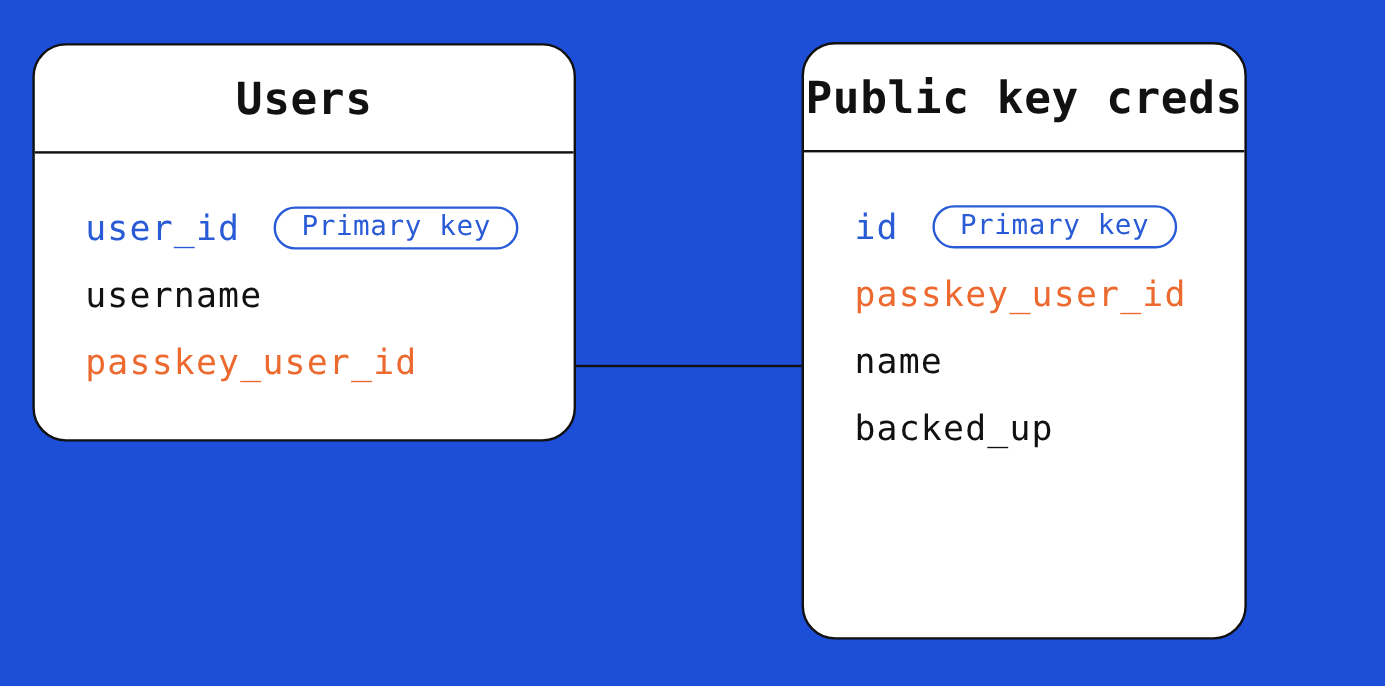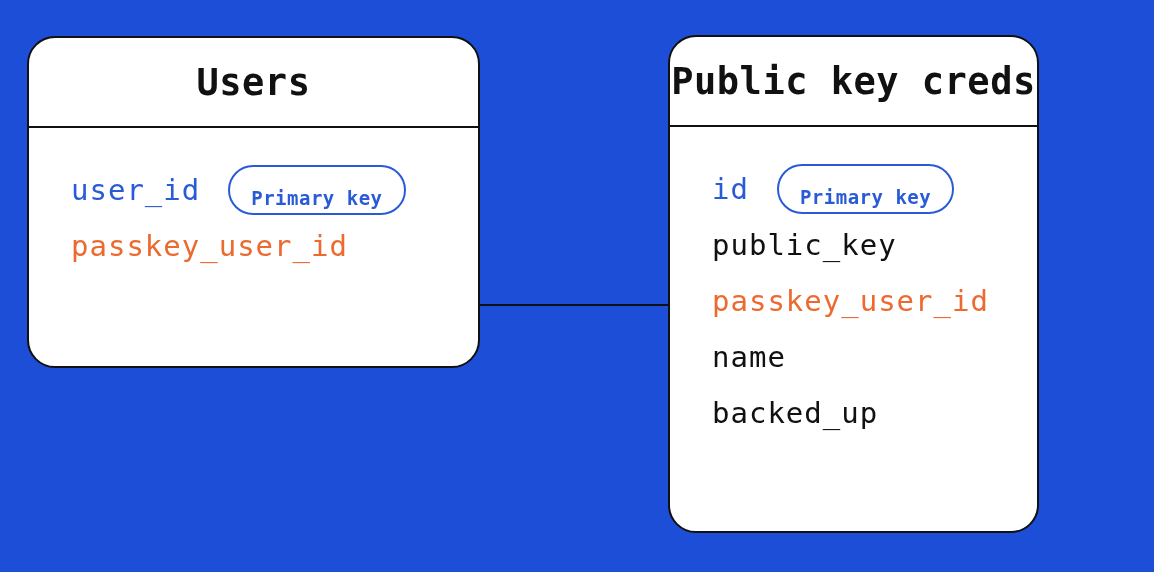--- a/index.html
+++ b/index.html
@@ -45,26 +45,26 @@
     color: #111111;
     white-space: pre;
   }
   .field-name.blue { color: #2a5bd7; }
   .field-name.orange { color: #ec6a2f; }
   .pk-badge {
     display: inline-flex;
     align-items: center;
     justify-content: center;
     margin-left: 28px;
-    padding: 20px 21px 4px 21px;
+    padding: 2px 21px 4px 21px;
     border: 2px solid #2a5bd7;
     border-radius: 999px;
     color: #2a5bd7;
-    font-size: 19px;
-    font-weight: bold;
+    font-size: 23px;
+    font-weight: normal;
     letter-spacing: 0.5px;
     white-space: pre;
   }
   .relationship-line {
     position: absolute;
     left: 480px;
     top: 304px;
     width: 188px;
     height: 2px;
     background: #111111;
@@ -78,34 +78,34 @@
   <div class="relationship-line"></div>
 
   <div class="table-node users">
     <div class="table-header">Users</div>
     <div class="table-fields">
       <div class="field-row">
         <span class="field-name blue">user_id</span>
         <span class="pk-badge">Primary key</span>
       </div>
       <div class="field-row">
+        <span class="field-name">username</span>
+      </div>
+      <div class="field-row">
         <span class="field-name orange">passkey_user_id</span>
       </div>
     </div>
   </div>
 
   <div class="table-node creds">
     <div class="table-header">Public key creds</div>
     <div class="table-fields">
       <div class="field-row">
         <span class="field-name blue">id</span>
         <span class="pk-badge">Primary key</span>
-      </div>
-      <div class="field-row">
-        <span class="field-name">public_key</span>
       </div>
       <div class="field-row">
         <span class="field-name orange">passkey_user_id</span>
       </div>
       <div class="field-row">
         <span class="field-name">name</span>
       </div>
       <div class="field-row">
         <span class="field-name">backed_up</span>
       </div>

